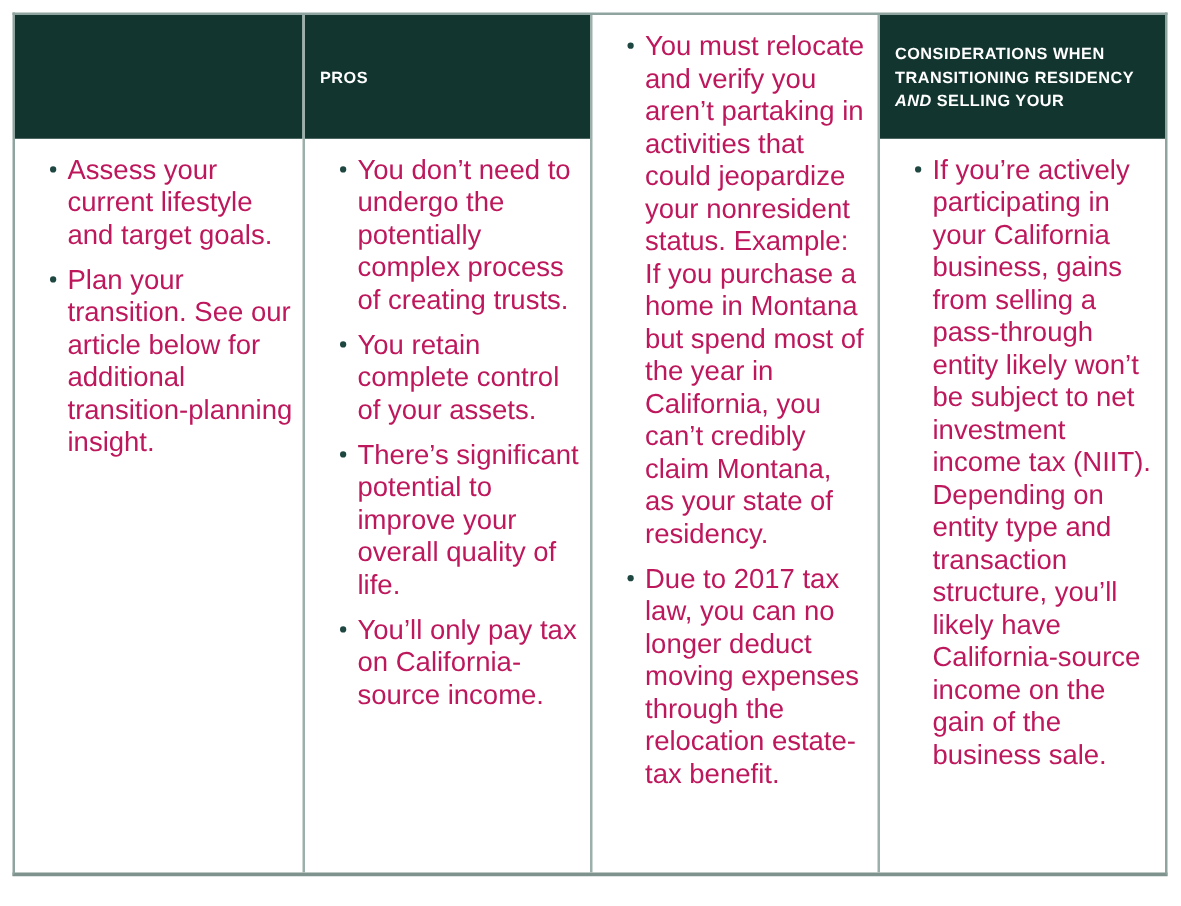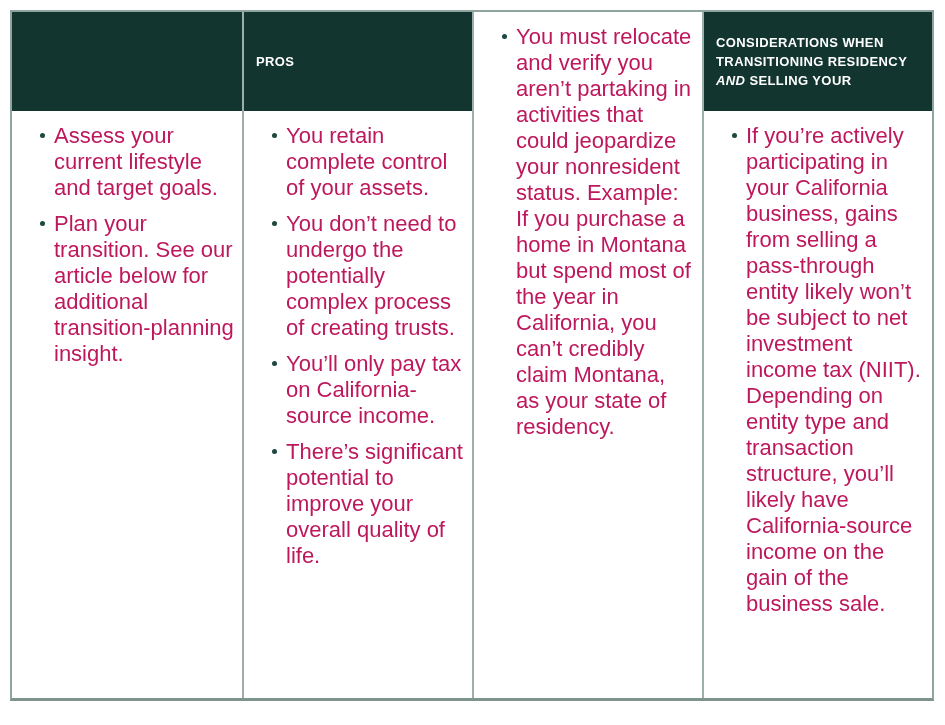--- a/index.html
+++ b/index.html
@@ -105,42 +105,46 @@
       </ul>
     </div>
 
     <div class="col">
       <div class="col-header">
         <div class="hline">PROS</div>
       </div>
       <ul class="col-body">
         <li>
             <span class="bullet"></span>
+            <span class="li-text">You don’t need to undergo the potentially complex process of creating trusts.</span>
+          </li>
+        <li>
+            <span class="bullet"></span>
             <span class="li-text">You retain complete control of your assets.</span>
           </li>
         <li>
             <span class="bullet"></span>
-            <span class="li-text">You don’t need to undergo the potentially complex process of creating trusts.</span>
+            <span class="li-text">There’s significant potential to improve your overall quality of life.</span>
           </li>
         <li>
             <span class="bullet"></span>
             <span class="li-text">You’ll only pay tax on California-source income.</span>
-          </li>
-        <li>
-            <span class="bullet"></span>
-            <span class="li-text">There’s significant potential to improve your overall quality of life.</span>
           </li>
       </ul>
     </div>
 
     <div class="col">
       <ul class="col-body">
         <li>
             <span class="bullet"></span>
             <span class="li-text">You must relocate and verify you aren’t partaking in activities that could jeopardize your nonresident status. Example: If you purchase a home in Montana but spend most of the year in California, you can’t credibly claim Montana, as your state of residency.</span>
+          </li>
+        <li>
+            <span class="bullet"></span>
+            <span class="li-text">Due to 2017 tax law, you can no longer deduct moving expenses through the relocation estate-tax benefit.</span>
           </li>
       </ul>
     </div>
 
     <div class="col">
       <div class="col-header">
         <div class="hline">CONSIDERATIONS WHEN</div>
         <div class="hline">TRANSITIONING RESIDENCY</div>
         <div class="hline"><span class="ital">AND</span><span> SELLING YOUR</span></div>
       </div>

